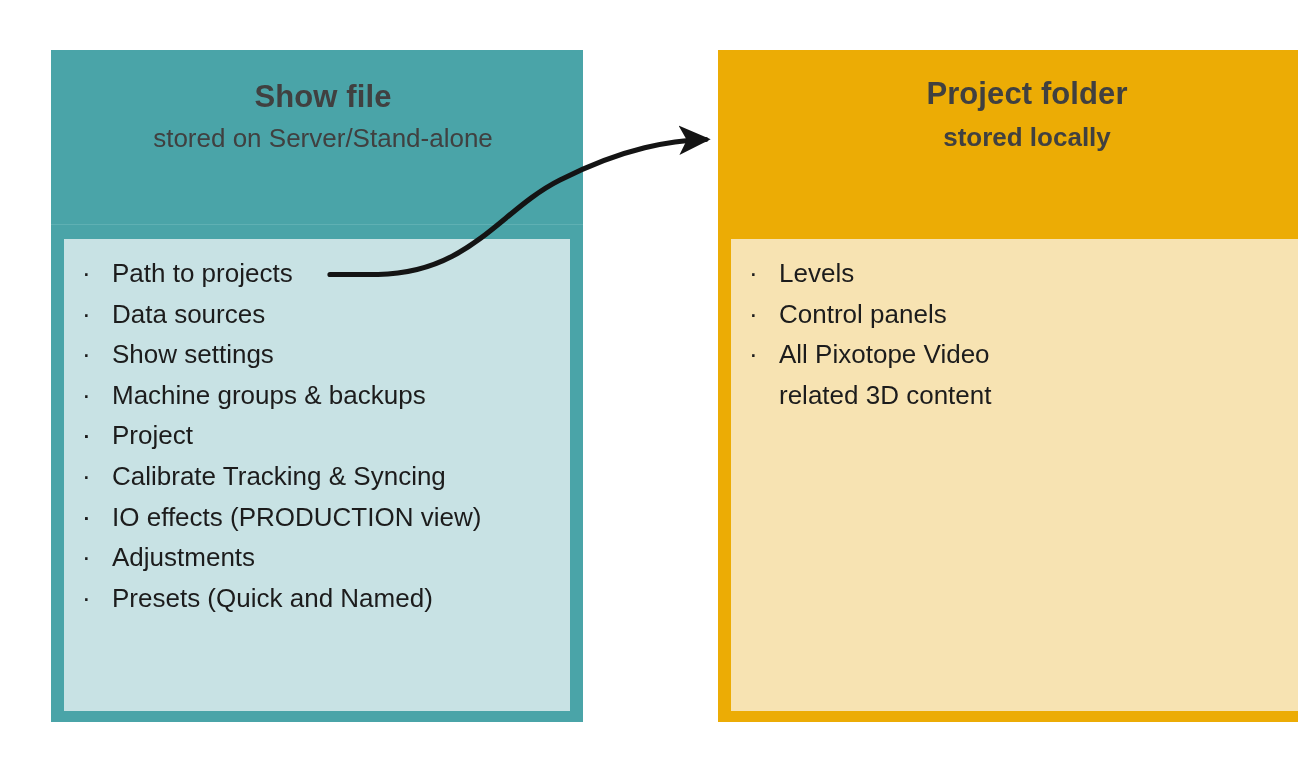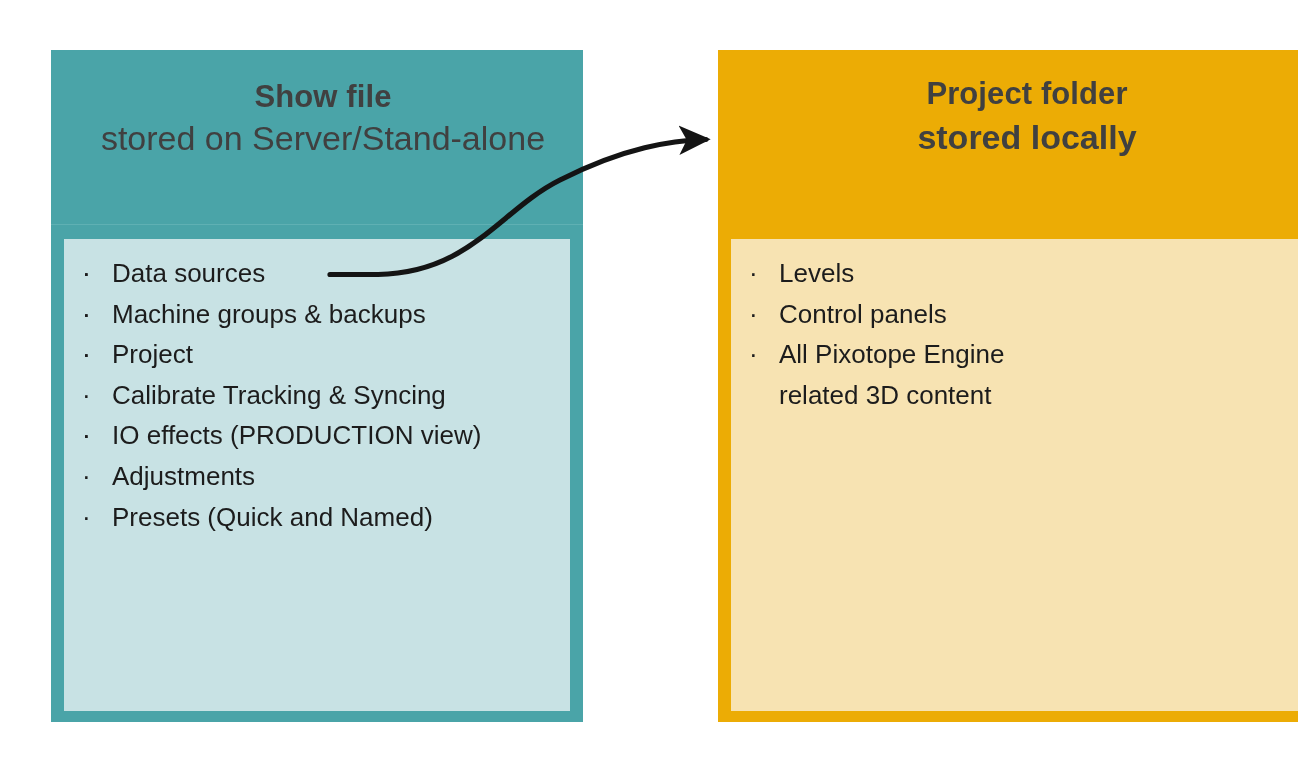--- a/index.html
+++ b/index.html
@@ -33,21 +33,21 @@
     padding-top: 26px;
     padding-left: 12px;
   }
   .card-title {
     font-size: 31px;
     font-weight: bold;
     line-height: 42px;
     letter-spacing: 0.1px;
   }
   .card-subtitle {
-    font-size: 34px;
+    font-size: 26px;
     font-weight: normal;
     line-height: 41px;
   }
 
   .card-body {
     position: absolute;
     left: 13px;
     right: 13px;
     top: 189px;
     bottom: 11px;
@@ -143,29 +143,31 @@
     <div class="card-header">
       <div class="card-title">Show file</div>
       <div class="card-subtitle">stored on Server/Stand-alone</div>
     </div>
 
     <div class="card-body">
       <ul class="bullet-list">
 
         <li class="bullet-item">
           <span class="dot">·</span>
+          <span>Path to projects</span>
         </li>
 
         <li class="bullet-item">
           <span class="dot">·</span>
           <span>Data sources</span>
         </li>
 
         <li class="bullet-item">
           <span class="dot">·</span>
+          <span>Show settings</span>
         </li>
 
         <li class="bullet-item">
           <span class="dot">·</span>
           <span>Machine groups &amp; backups</span>
         </li>
 
         <li class="bullet-item">
           <span class="dot">·</span>
         </li>
@@ -218,21 +220,21 @@
           <span>Levels</span>
         </li>
 
         <li class="bullet-item">
           <span class="dot">·</span>
           <span>Control panels</span>
         </li>
 
         <li class="bullet-item">
           <span class="dot">·</span>
-          <span>All Pixotope Engine</span>
+          <span>All Pixotope Video</span>
           <span class="cont">related 3D content</span>
         </li>
 
       </ul>
     </div>
   </div>
 
   <svg id="flow-arrow" viewBox="0 0 1298 770">
     <defs>
       <marker id="arrowhead" markerWidth="7" markerHeight="7" refX="5.2" refY="3.1" orient="auto" markerUnits="strokeWidth">

